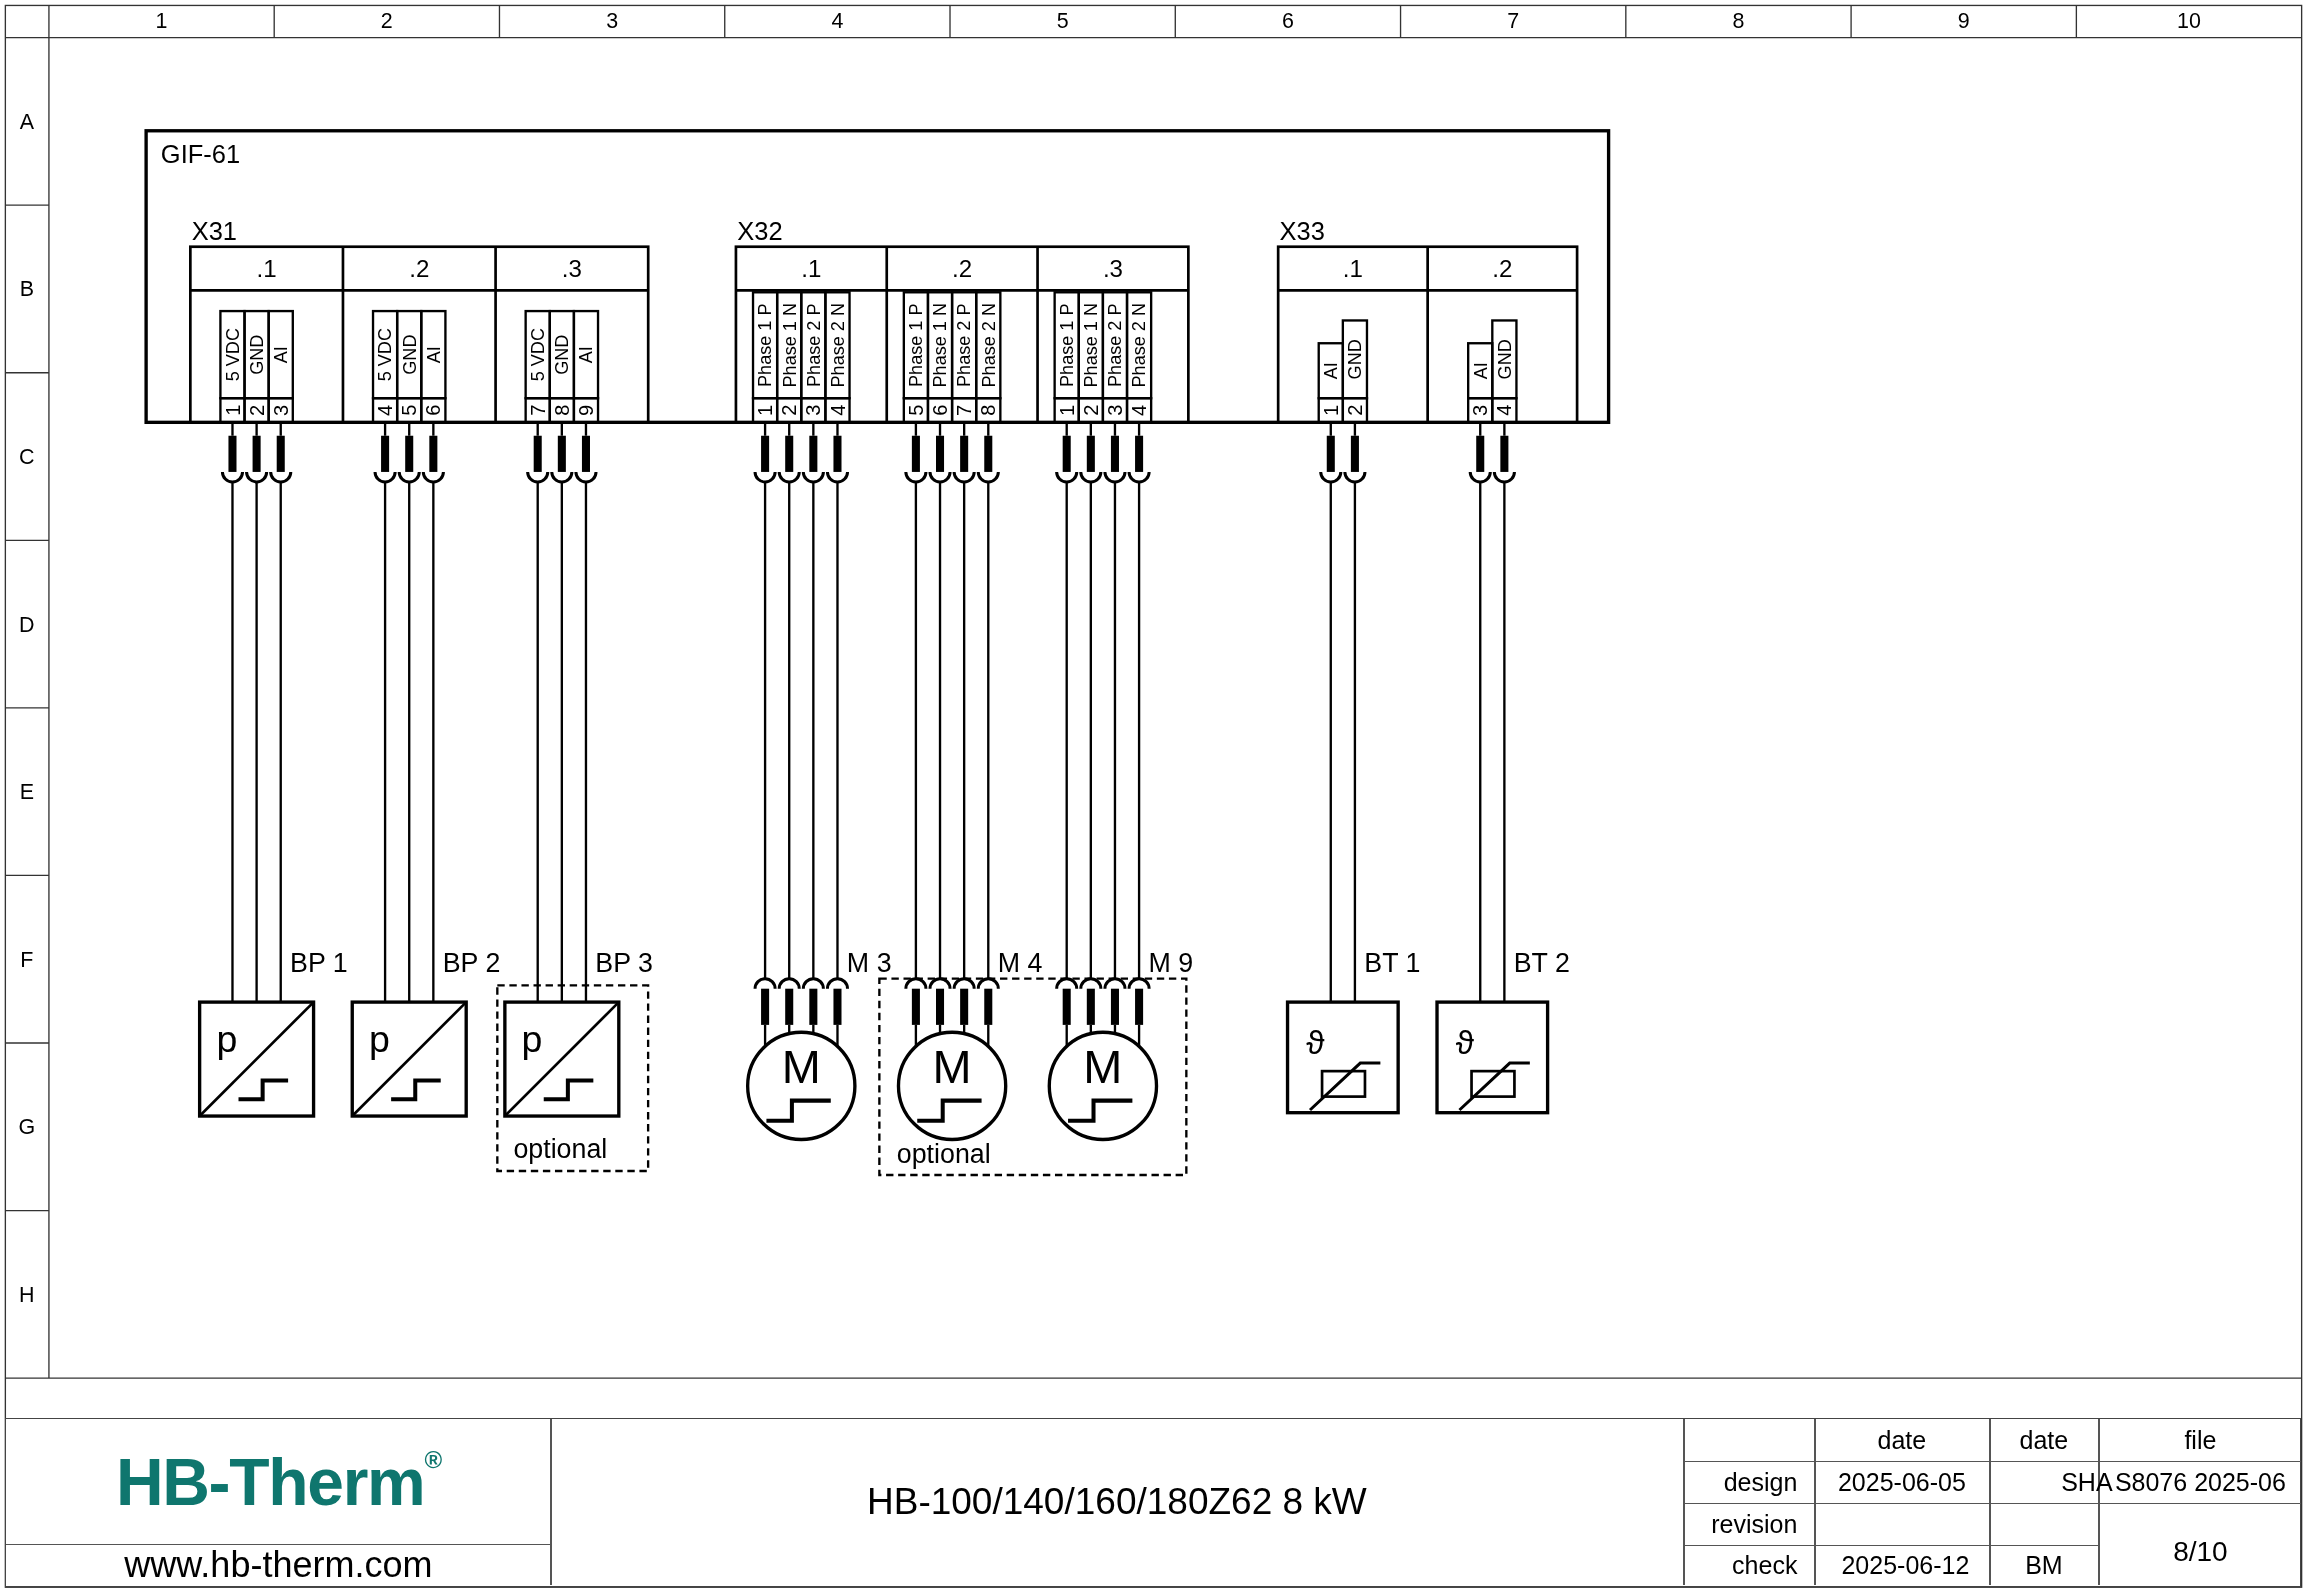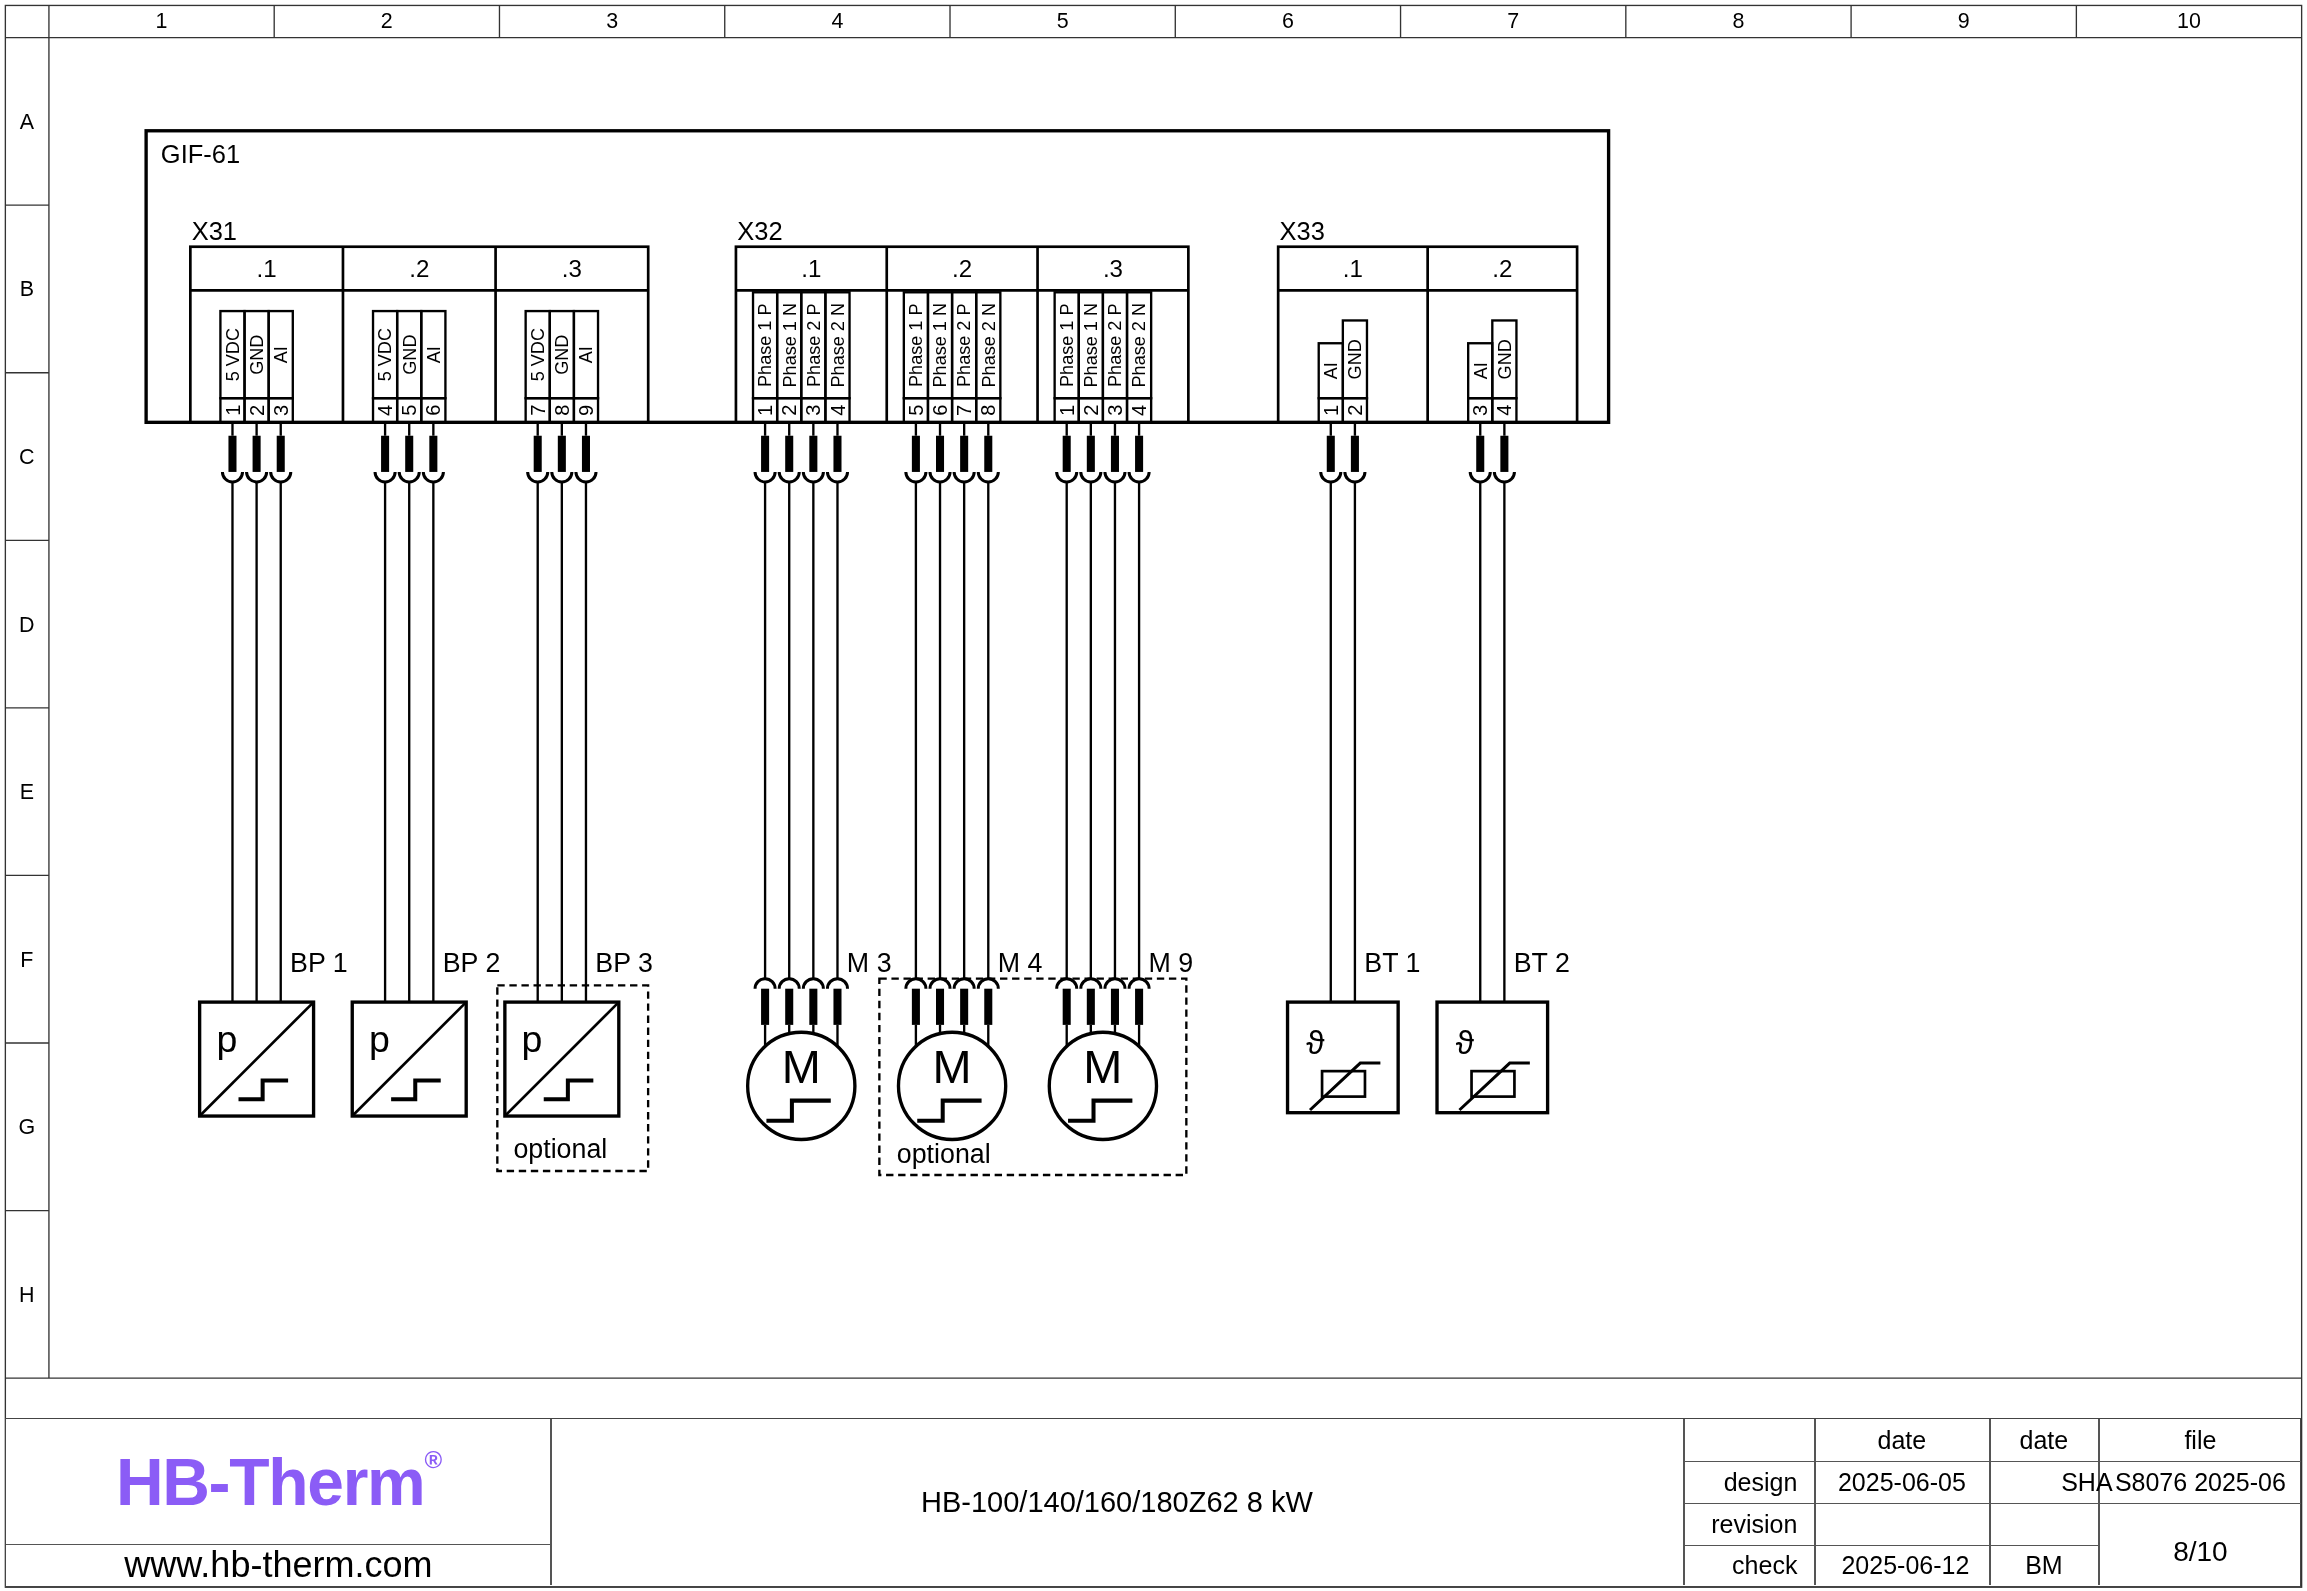--- a/index.html
+++ b/index.html
@@ -15,21 +15,21 @@
   .vline{width:1.3px;}
   .hline{height:1.3px;}
   .tb-text{position:absolute;color:#000;}
   .cell-c{display:flex;align-items:center;justify-content:center;}
   .cell-r{display:flex;align-items:center;justify-content:flex-end;}
   #logo{position:absolute;left:0;top:0;width:544px;height:125px;
         display:flex;align-items:center;justify-content:center;}
   #logo .logo-main{font-size:66px;font-weight:bold;letter-spacing:-1.3px;}
   #logo sup{font-size:24px;vertical-align:37px;font-weight:bold;}
   #website{position:absolute;left:0;top:125px;width:544px;height:41px;font-size:36px;}
-  #drawing-title{position:absolute;left:544px;top:0;width:1133px;height:166px;font-size:29px;}
+  #drawing-title{position:absolute;left:544px;top:0;width:1133px;height:166px;font-size:37px;}
   .tbl-txt{font-size:25px;}
 </style>
 </head>
 <body>
 
 <div id="sheet">
 
   <svg id="diagram" width="2307" height="1592" viewBox="0 0 3442 2375" xmlns="http://www.w3.org/2000/svg">
       <rect x="8" y="8" width="3426" height="2360" fill="none" stroke="#333" stroke-width="2"></rect>
       <line x1="8" y1="56" x2="3434" y2="56" stroke="#333" stroke-width="2"></line>
@@ -378,21 +378,21 @@
     <div class="vline" style="left:1677px;top:0;height:166px;"></div>
     <div class="vline" style="left:1808px;top:0;height:166px;"></div>
     <div class="vline" style="left:1983px;top:0;height:166px;"></div>
     <div class="vline" style="left:2092px;top:0;height:166px;"></div>
     <div class="hline" style="left:0;top:125px;width:544px;"></div>
     <div class="hline" style="left:1677px;top:42px;width:618px;"></div>
     <div class="hline" style="left:1677px;top:84px;width:618px;"></div>
     <div class="hline" style="left:1677px;top:126px;width:415px;"></div>
 
     <div id="logo">
-      <span class="logo-main" style="color: #8b5cf6;"><span>HB-Therm</span><sup>®</sup></span>
+      <span class="logo-main" style="color: #0f766e;"><span>HB-Therm</span><sup>®</sup></span>
     </div>
     <div id="website" class="cell-c tb-text">www.hb-therm.com</div>
 
     <div id="drawing-title" class="cell-c tb-text">HB-100/140/160/180Z62 8 kW</div>
 
     <div class="tb-text tbl-txt cell-c" style="left:1808px;top:0;width:175px;height:42px;">date</div>
     <div class="tb-text tbl-txt cell-c" style="left:1983px;top:0;width:109px;height:42px;">date</div>
     <div class="tb-text tbl-txt cell-c" style="left:2092px;top:0;width:204px;height:42px;">file</div>
 
     <div class="tb-text tbl-txt cell-r" style="left:1677px;top:42px;width:114px;height:42px;">design</div>

